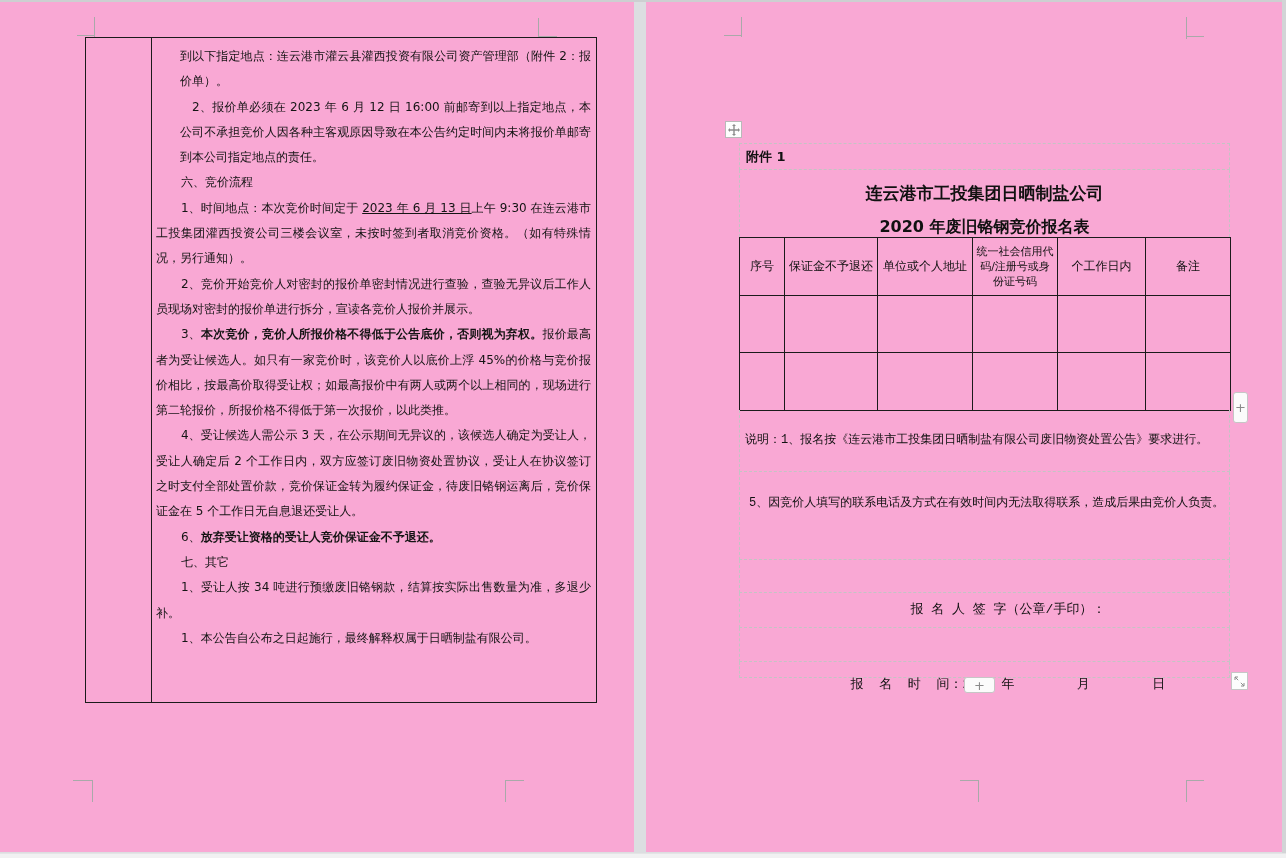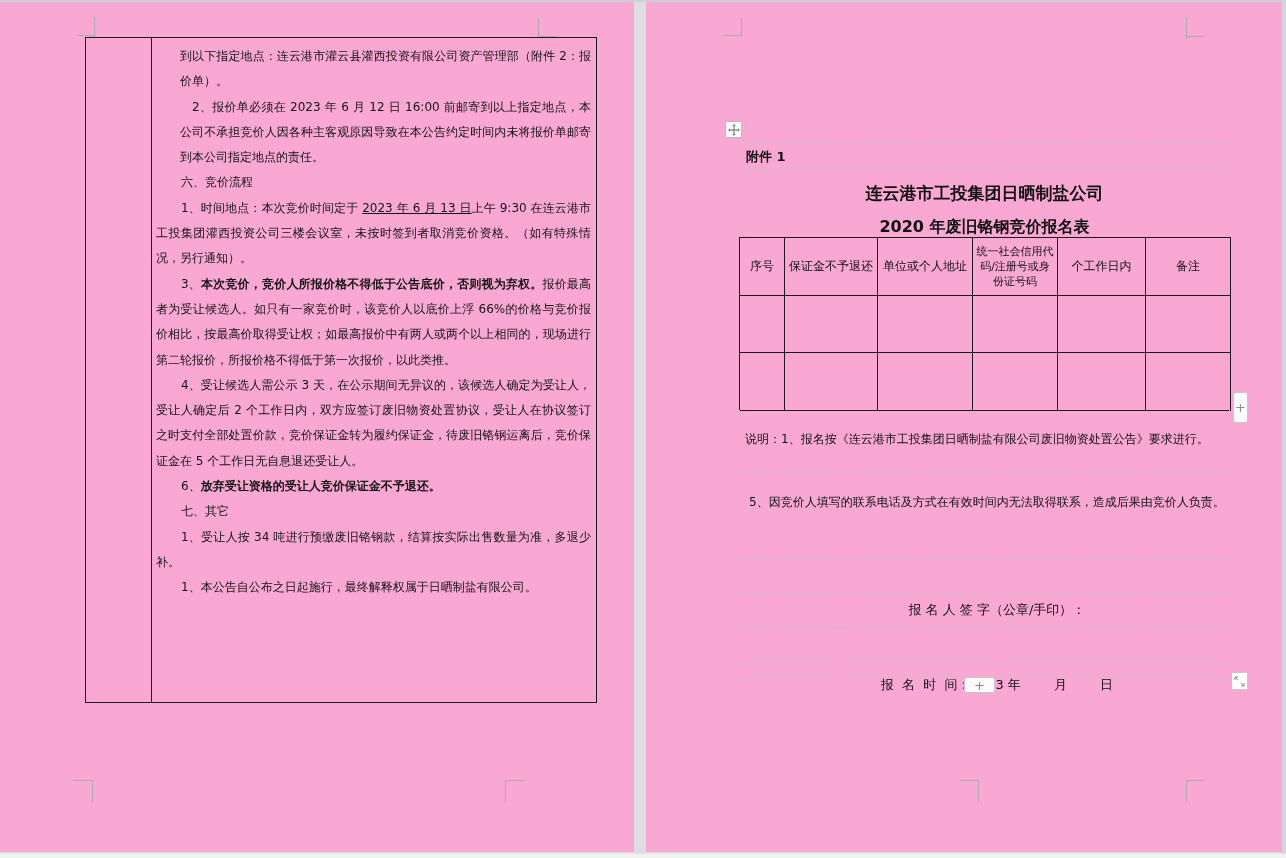--- a/index.html
+++ b/index.html
@@ -25,21 +25,21 @@
   .r-u{text-decoration:underline;}
   
   .move-handle{position:absolute;left:79px;top:119px;width:17px;height:17px;background:#fdfdfd;border:1px solid #b9b9b9;box-sizing:border-box;display:flex;align-items:center;justify-content:center;}
   .att-row{position:absolute;left:93px;top:141px;width:491px;height:27px;border:1px dashed #c4c4c4;box-sizing:border-box;
            font-size:13px;font-weight:bold;color:#111;line-height:25px;padding-left:6px;}
   .title-block{position:absolute;left:93px;top:168px;width:491px;height:67px;border-left:1px dashed #c4c4c4;border-right:1px dashed #c4c4c4;box-sizing:border-box;text-align:center;color:#111;}
   .title-1{margin-top:12px;font-size:17px;font-weight:bold;}
   .title-2{margin-top:12px;font-size:16px;font-weight:bold;}
   table.reg{position:absolute;left:93px;top:235px;border-collapse:collapse;table-layout:fixed;}
   table.reg td{border:1px solid #1b1b1b;font-size:12px;color:#111;text-align:center;vertical-align:middle;padding:0 2px;line-height:15px;}
-  .drow{position:absolute;left:93px;width:491px;border-left:1px dashed #c4c4c4;border-right:1px dashed #c4c4c4;border-bottom:1px dashed #c4c4c4;box-sizing:border-box;font-size:12px;color:#111;}
+  .drow{position:absolute;left:93px;width:491px;border-left:1px dashed #c4c4c4;border-right:1px dashed #c4c4c4;border-bottom:1px dashed #c4c4c4;box-sizing:border-box;font-size:12px;color:#111;font-family:Liberation Mono, monospace;}
   .d-note1{top:408px;height:62px;padding:21px 4px 0 5px;}
   .d-note2{top:470px;height:88px;padding:22px 4px 0 9px;}
   .d-sig{top:558px;height:33px;text-align:center;font-size:13px;line-height:33px;white-space:pre;}
   .d-empty1{top:591px;height:35px;}
   .d-empty2{top:626px;height:34px;}
   .d-date{top:660px;height:16px;text-align:center;font-size:13px;line-height:15px;white-space:pre;}
   .plusbtn{position:absolute;background:#fbfbfb;border:1px solid #c6c6c6;border-radius:3px;box-sizing:border-box;
            color:#8a8a8a;font-size:13px;display:flex;align-items:center;justify-content:center;line-height:1;}
   .plus-right{left:587px;top:390px;width:15px;height:31px;}
   .plus-bottom{left:318px;top:675px;width:31px;height:16px;}
@@ -61,21 +61,22 @@
     <div class="cm" style="left:505px;top:778px;width:19px;height:1px;"></div>
     <div class="cm" style="left:505px;top:778px;width:1px;height:22px;"></div>
 
     <div class="doc-table">
       <div class="divider"></div>
       <div class="cell-text">
         <p class="p-cont"><span>到以下指定地点：连云港市灌云县灌西投资有限公司资产管理部（附件 2：报价单）。</span></p>
         <p class="p-ind1"><span>2、报价单必须在 2023 年 6 月 12 日 16:00 前邮寄到以上指定地点，本公司不承担竞价人因各种主客观原因导致在本公告约定时间内未将报价单邮寄到本公司指定地点的责任。</span></p>
         <p class="p-ind"><span>六、竞价流程</span></p>
         <p class="p-ind"><span>1、时间地点：本次竞价时间定于 </span><span class="r-u">2023 年 6 月 13 日</span><span>上午 9:30 在连云港市工投集团灌西投资公司三楼会议室，未按时签到者取消竞价资格。（如有特殊情况，另行通知）。</span></p>
-        <p class="p-ind"><span>3、</span><span class="r-b">本次竞价，竞价人所报价格不得低于公告底价，否则视为弃权。</span><span>报价最高者为受让候选人。如只有一家竞价时，该竞价人以底价上浮 66%的价格与竞价报价相比，按最高价取得受让权；如最高报价中有两人或两个以上相同的，现场进行第二轮报价，所报价格不得低于第一次报价，以此类推。</span></p>
+        <p class="p-ind"><span>2、竞价开始竞价人对密封的报价单密封情况进行查验，查验无异议后工作人员现场对密封的报价单进行拆分，宣读各竞价人报价并展示。</span></p>
+        <p class="p-ind"><span>3、</span><span class="r-b">本次竞价，竞价人所报价格不得低于公告底价，否则视为弃权。</span><span>报价最高者为受让候选人。如只有一家竞价时，该竞价人以底价上浮 45%的价格与竞价报价相比，按最高价取得受让权；如最高报价中有两人或两个以上相同的，现场进行第二轮报价，所报价格不得低于第一次报价，以此类推。</span></p>
         <p class="p-ind"><span>4、受让候选人需公示 3 天，在公示期间无异议的，该候选人确定为受让人，受让人确定后 2 个工作日内，双方应签订废旧物资处置协议，受让人在协议签订之时支付全部处置价款，竞价保证金转为履约保证金，待废旧铬钢运离后，竞价保证金在 5 个工作日无自息退还受让人。</span></p>
         <p class="p-ind"><span>6、</span><span class="r-b">放弃受让资格的受让人竞价保证金不予退还。</span></p>
         <p class="p-ind"><span>七、其它</span></p>
         <p class="p-ind"><span>1、受让人按 34 吨进行预缴废旧铬钢款，结算按实际出售数量为准，多退少补。</span></p>
         <p class="p-ind"><span>1、本公告自公布之日起施行，最终解释权属于日晒制盐有限公司。</span></p>
       </div>
     </div>
   </div>
 
   <div class="page page-right">

